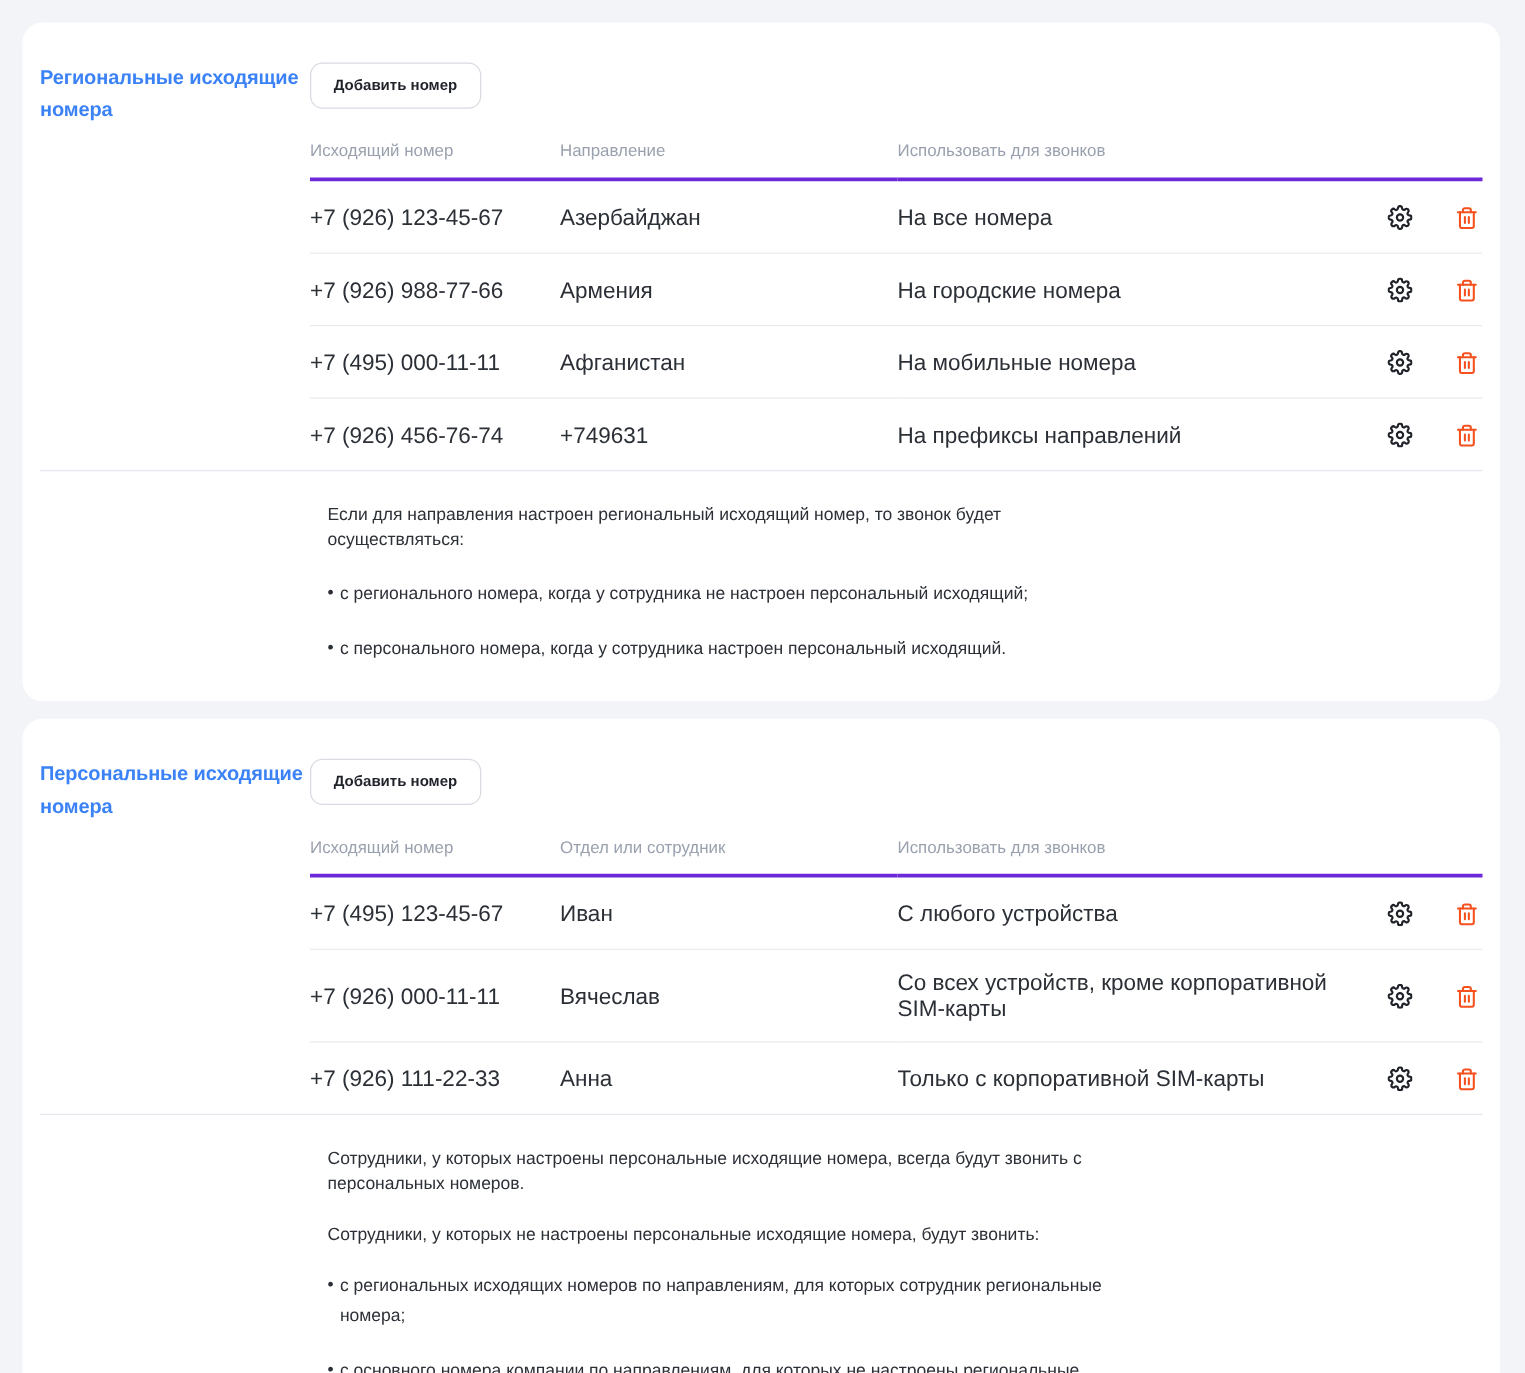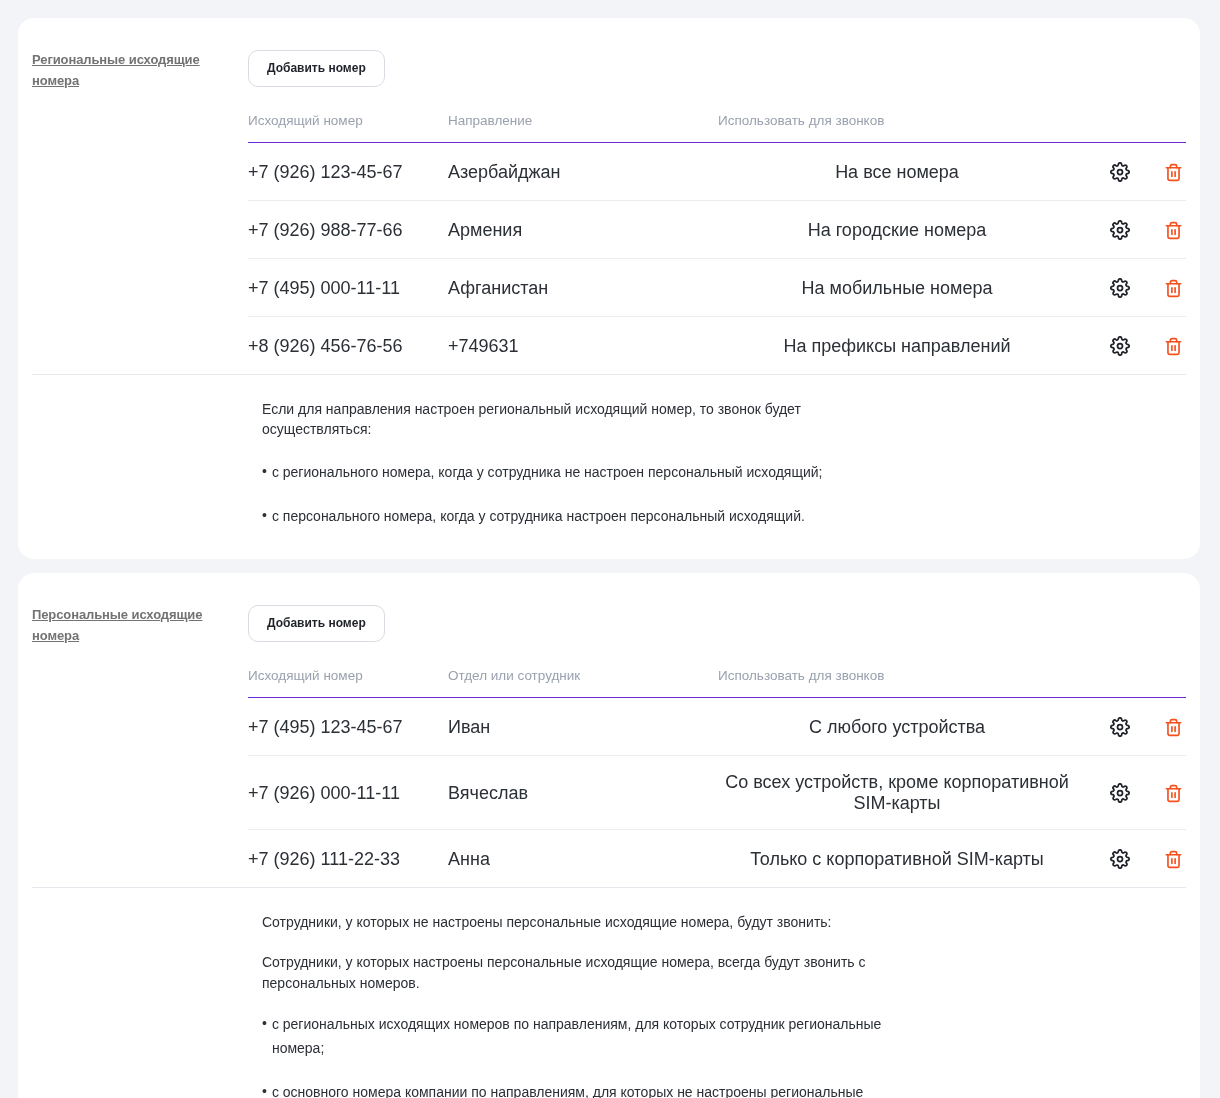--- a/index.html
+++ b/index.html
@@ -27,26 +27,25 @@
   }
   .card-body {
     display: flex;
     align-items: flex-start;
     padding: 32px 0 0 0;
   }
   .card-title {
     width: 230px;
     flex: 0 0 230px;
     padding-left: 14px;
-    font-size: 13px;
+    font-size: 16px;
     font-weight: bold;
-    color: #737373;
+    color: #3b82f6;
     line-height: 1.6;
     letter-spacing: -0.1px;
-    text-decoration: underline;
   }
   .card-main {
     flex: 1 1 auto;
     padding-right: 14px;
   }
   .add-btn {
     display: inline-block;
     background: #ffffff;
     border: 1px solid #d8dbe2;
     border-radius: 10px;
@@ -63,34 +62,34 @@
     width: 100%;
     border-collapse: collapse;
     margin-top: 26px;
   }
   table.num-table th {
     text-align: left;
     font-size: 13.5px;
     font-weight: normal;
     color: #9aa1ae;
     padding: 0 0 14px 0;
-    border-bottom: 1px solid #6d28d9;
+    border-bottom: 3px solid #6d28d9;
     vertical-align: bottom;
   }
   table.num-table td {
     font-size: 18px;
     color: #2b2f36;
     padding: 16px 0 15px 0;
     border-bottom: 1px solid #ececf0;
     vertical-align: middle;
   }
   table.num-table tr:last-child td { border-bottom: none; }
   .col-number { width: 200px; }
   .col-direction { width: 270px; }
-  .col-usage { width: auto; text-align: center; }
+  .col-usage { width: auto; }
   .col-actions { width: 110px; text-align: right; white-space: nowrap; }
 
   .icon-btn {
     display: inline-flex;
     align-items: center;
     justify-content: center;
     width: 26px;
     height: 26px;
     background: none;
     border: none;
@@ -210,21 +209,21 @@
                   <svg width="19" height="19" viewBox="0 0 24 24" fill="none" stroke="#f4511e" stroke-width="2.1" stroke-linecap="round" stroke-linejoin="round">
                       <polyline points="3 6 5 6 21 6"></polyline>
                       <path d="M19 6v14a2 2 0 0 1-2 2H7a2 2 0 0 1-2-2V6m3 0V4a2 2 0 0 1 2-2h4a2 2 0 0 1 2 2v2"></path>
                       <line x1="10" y1="11" x2="10" y2="17"></line>
                       <line x1="14" y1="11" x2="14" y2="17"></line>
                     </svg>
                 </span>
               </td>
             </tr>
             <tr>
-              <td class="col-number">+8 (926) 456-76-56</td>
+              <td class="col-number">+7 (926) 456-76-74</td>
               <td class="col-direction">+749631</td>
               <td class="col-usage">На префиксы направлений</td>
               <td class="col-actions">
                 <span class="icon-btn">
                   <svg width="20" height="20" viewBox="0 0 24 24" fill="none" stroke="#1f2229" stroke-width="2.1" stroke-linecap="round" stroke-linejoin="round">
                       <circle cx="12" cy="12" r="3"></circle>
                       <path d="M19.4 15a1.65 1.65 0 0 0 .33 1.82l.06.06a2 2 0 1 1-2.83 2.83l-.06-.06a1.65 1.65 0 0 0-1.82-.33 1.65 1.65 0 0 0-1 1.51V21a2 2 0 1 1-4 0v-.09A1.65 1.65 0 0 0 9 19.4a1.65 1.65 0 0 0-1.82.33l-.06.06a2 2 0 1 1-2.83-2.83l.06-.06a1.65 1.65 0 0 0 .33-1.82 1.65 1.65 0 0 0-1.51-1H3a2 2 0 1 1 0-4h.09A1.65 1.65 0 0 0 4.6 9a1.65 1.65 0 0 0-.33-1.82l-.06-.06a2 2 0 1 1 2.83-2.83l.06.06A1.65 1.65 0 0 0 9 4.6a1.65 1.65 0 0 0 1-1.51V3a2 2 0 1 1 4 0v.09a1.65 1.65 0 0 0 1 1.51 1.65 1.65 0 0 0 1.82-.33l.06-.06a2 2 0 1 1 2.83 2.83l-.06.06A1.65 1.65 0 0 0 19.4 9V9a1.65 1.65 0 0 0 1.51 1H21a2 2 0 1 1 0 4h-.09a1.65 1.65 0 0 0-1.51 1z"></path>
                     </svg>
                 </span>
                 <span class="icon-btn">
@@ -337,22 +336,22 @@
               </td>
             </tr>
           </tbody>
         </table>
       </div>
     </div>
 
     <div class="divider"></div>
 
     <div class="note note-2">
+      <p>Сотрудники, у которых настроены персональные исходящие номера, всегда будут звонить с персональных номеров.</p>
       <p>Сотрудники, у которых не настроены персональные исходящие номера, будут звонить:</p>
-      <p>Сотрудники, у которых настроены персональные исходящие номера, всегда будут звонить с персональных номеров.</p>
       <p class="bullet">
         <span class="dot">•</span>
         <span class="btext">с региональных исходящих номеров по направлениям, для которых сотрудник региональные номера;</span>
       </p>
       <p class="bullet">
         <span class="dot">•</span>
         <span class="btext">с основного номера компании по направлениям, для которых не настроены региональные номера.</span>
       </p>
 
     </div>

